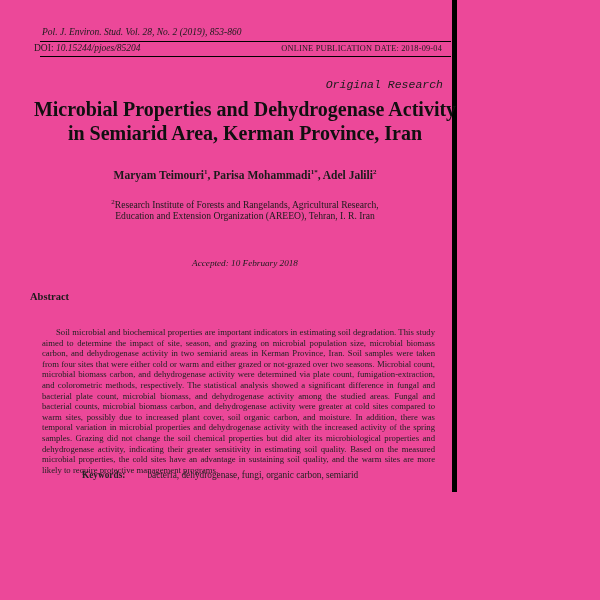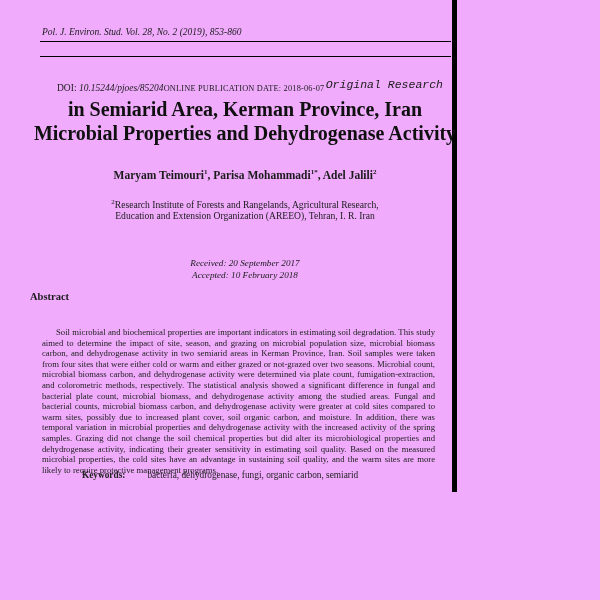--- a/index.html
+++ b/index.html
@@ -1,20 +1,20 @@
 <!DOCTYPE html>
 <html><head>
 <meta charset="utf-8">
 <style>
   html, body { margin: 0; padding: 0; background: #ffffff; }
   .canvas {
     position: relative;
     width: 600px;
     height: 600px;
-    background: #f0abfc;
+    background: #ec4899;
     font-family: "Liberation Serif", serif;
     color: #1b1b1b;
     overflow: hidden;
   }
   .scan-bar {
     position: absolute;
     left: 452px; top: 0; width: 5px; height: 492px;
     background: #000000;
   }
   .journal-line {
@@ -26,25 +26,25 @@
   }
   .rule {
     position: absolute;
     left: 40px; width: 411px; height: 1px;
     background: #000000;
   }
   .rule-top { top: 41px; }
   .rule-bottom { top: 56px; }
   .doi-row {
     position: absolute;
-    left: 57px; top: 43px; width: 408px;
+    left: 34px; top: 43px; width: 408px;
     display: flex;
+    justify-content: space-between;
     align-items: baseline;
     font-size: 9.5px;
-    margin-top: 40px;
   }
   .doi-left { white-space: nowrap; }
   .doi-value { font-style: italic; }
   .pub-date {
     font-size: 8.3px;
     letter-spacing: 0.2px;
     white-space: nowrap;
   }
   .article-type {
     position: absolute;
@@ -121,43 +121,42 @@
 
   <div class="journal-line">Pol. J. Environ. Stud. Vol. 28, No. 2 (2019), 853-860</div>
 
   <div class="rule rule-top"></div>
 
   <div class="doi-row">
     <span class="doi-left">
       <span>DOI:</span>
       <span class="doi-value">10.15244/pjoes/85204</span>
     </span>
-    <span class="pub-date">ONLINE PUBLICATION DATE: 2018-06-07</span>
+    <span class="pub-date">ONLINE PUBLICATION DATE: 2018-09-04</span>
   </div>
 
   <div class="rule rule-bottom"></div>
 
   <div class="article-type">Original Research</div>
 
   <div class="title">
+    <div>Microbial Properties and Dehydrogenase Activity</div>
     <div>in Semiarid Area, Kerman Province, Iran</div>
-    <div>Microbial Properties and Dehydrogenase Activity</div>
   </div>
 
   <div class="authors">
     <span><span>Maryam Teimouri</span><sup>1</sup><span>, </span></span><span><span>Parisa Mohammadi</span><sup>1*</sup><span>, </span></span><span><span>Adel Jalili</span><sup>2</sup></span>
   </div>
 
   <div class="affils">
     <div><sup>2</sup><span>Research Institute of Forests and Rangelands, Agricultural Research,</span></div>
     <div><span>Education and Extension Organization (AREEO), Tehran, I. R. Iran</span></div>
   </div>
 
   <div class="dates">
-    <div>Received: 20 September 2017</div>
     <div>Accepted: 10 February 2018</div>
   </div>
 
   <div class="abstract-head">Abstract</div>
 
   <div class="abstract-body">Soil microbial and biochemical properties are important indicators in estimating soil degradation. This study aimed to determine the impact of site, season, and grazing on microbial population size, microbial biomass carbon, and dehydrogenase activity in two semiarid areas in Kerman Province, Iran. Soil samples were taken from four sites that were either cold or warm and either grazed or not-grazed over two seasons. Microbial count, microbial biomass carbon, and dehydrogenase activity were determined via plate count, fumigation-extraction, and colorometric methods, respectively. The statistical analysis showed a significant difference in fungal and bacterial plate count, microbial biomass, and dehydrogenase activity among the studied areas. Fungal and bacterial counts, microbial biomass carbon, and dehydrogenase activity were greater at cold sites compared to warm sites, possibly due to increased plant cover, soil organic carbon, and moisture. In addition, there was temporal variation in microbial properties and dehydrogenase activity with the increased activity of the spring samples. Grazing did not change the soil chemical properties but did alter its microbiological properties and dehydrogenase activity, indicating their greater sensitivity in estimating soil quality. Based on the measured microbial properties, the cold sites have an advantage in sustaining soil quality, and the warm sites are more likely to require protective management programs.</div>
 
   <div class="keywords">
     <span class="kw-label">Keywords:</span><span>bacteria, dehydrogenase, fungi, organic carbon, semiarid</span>
   </div>

